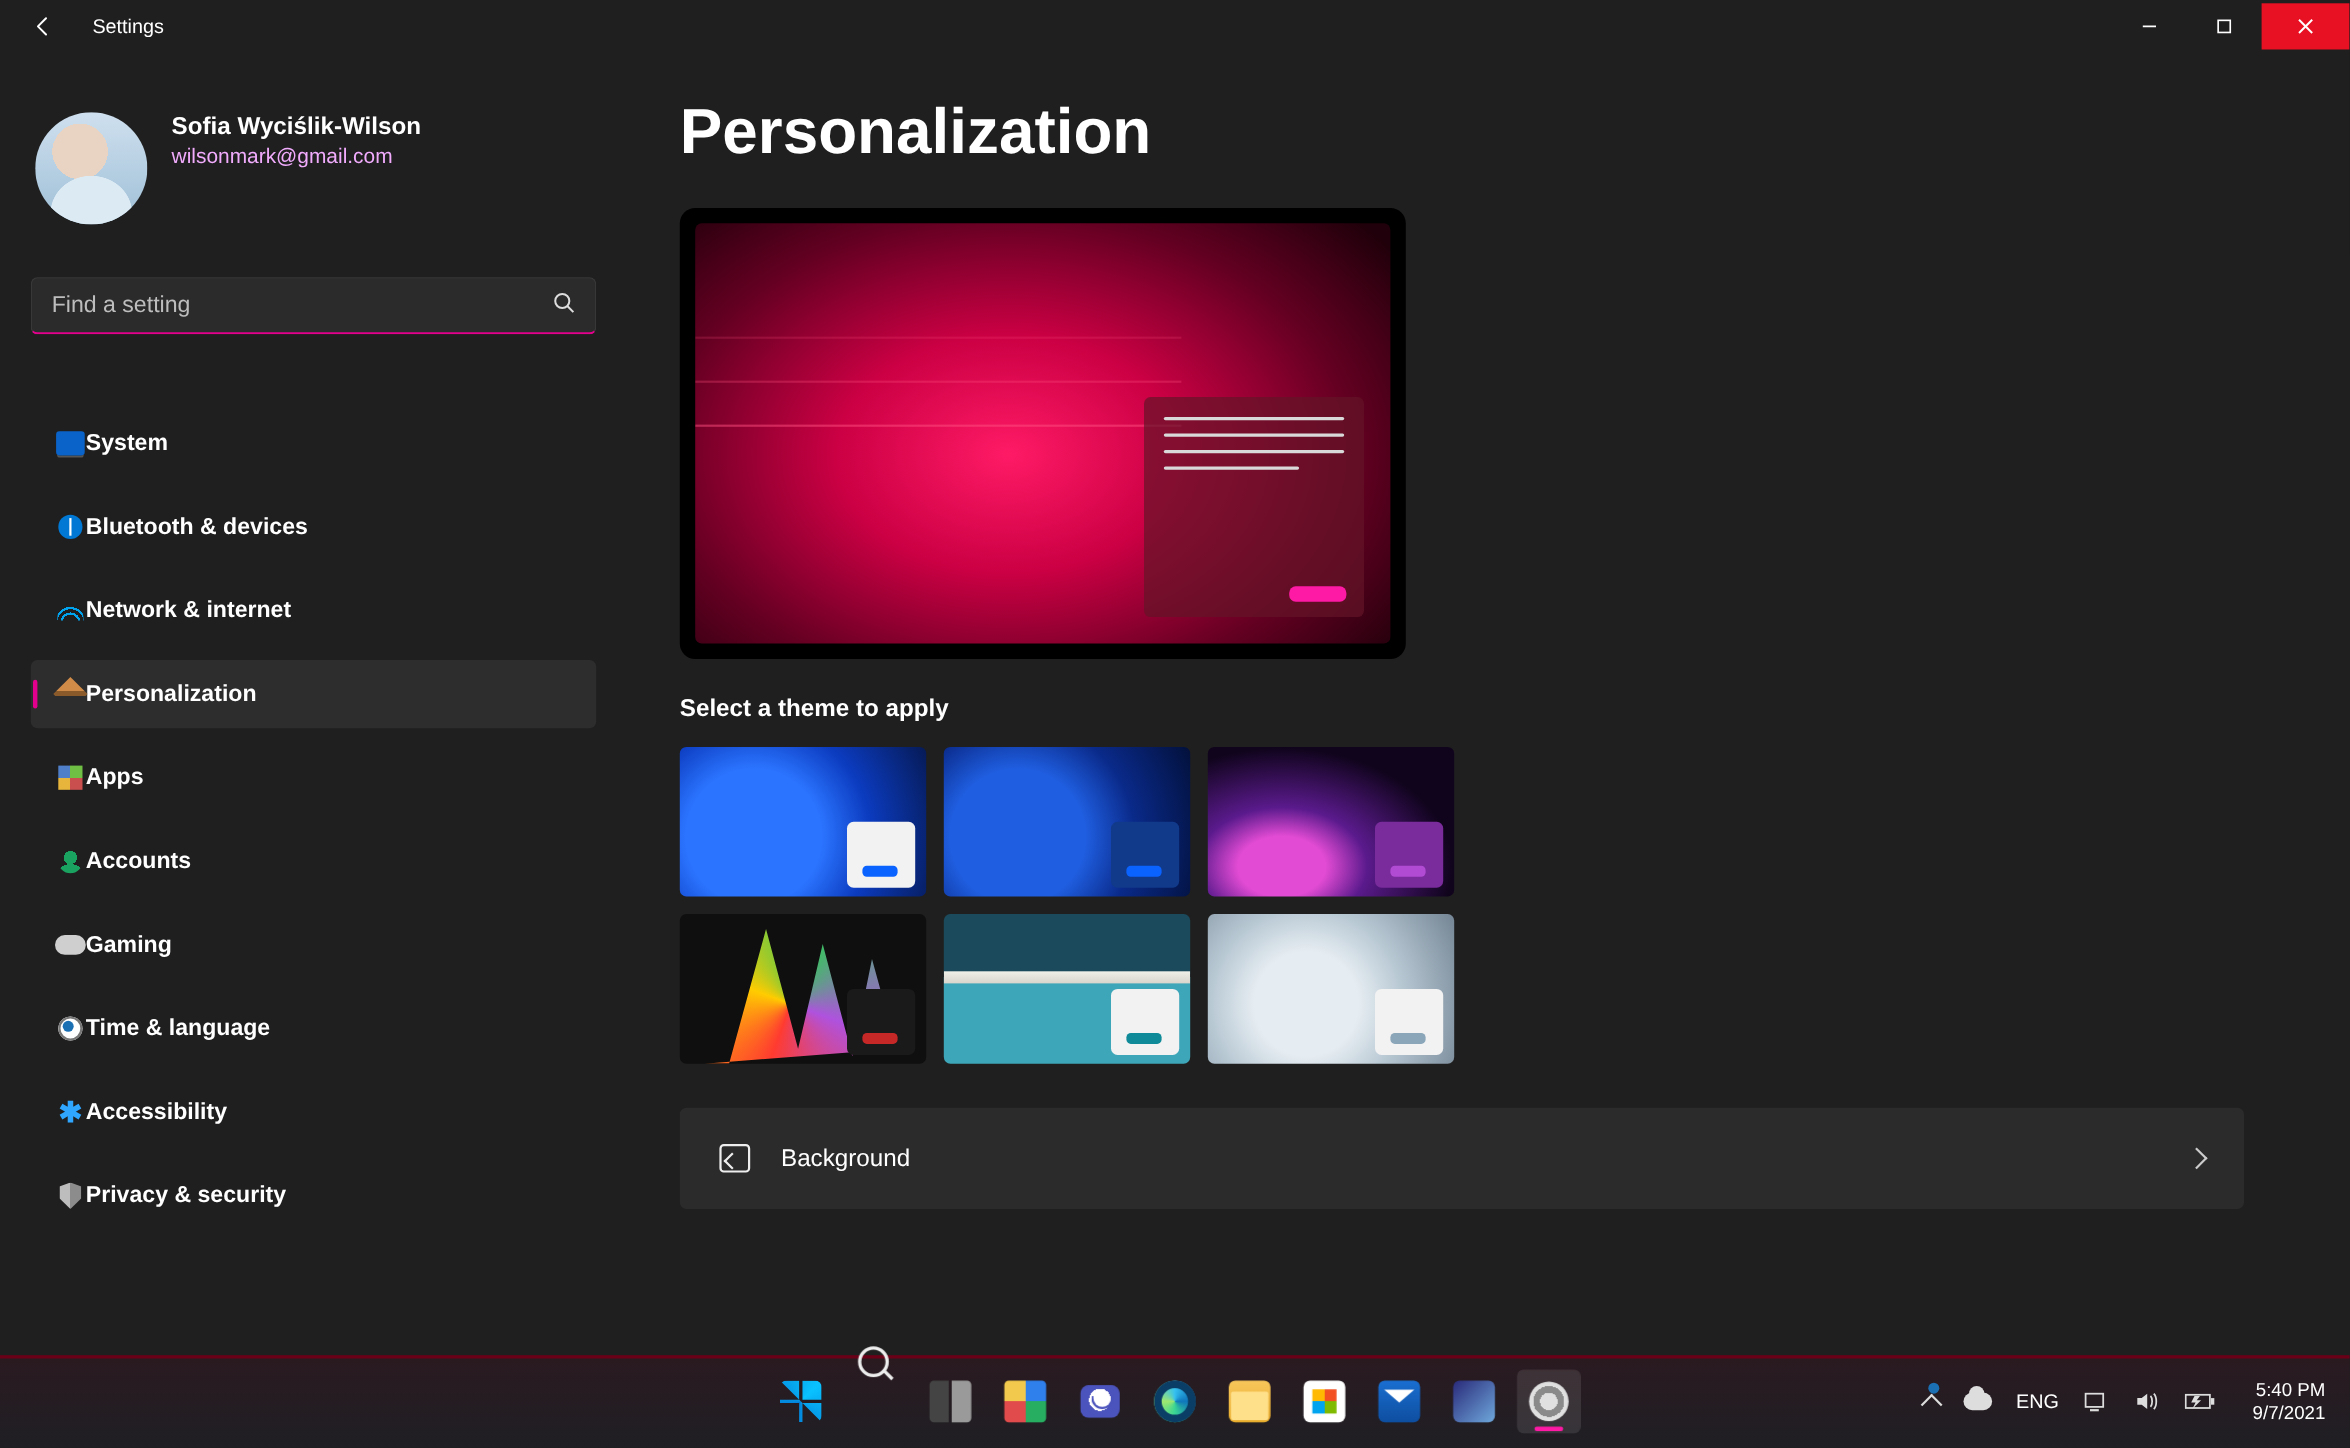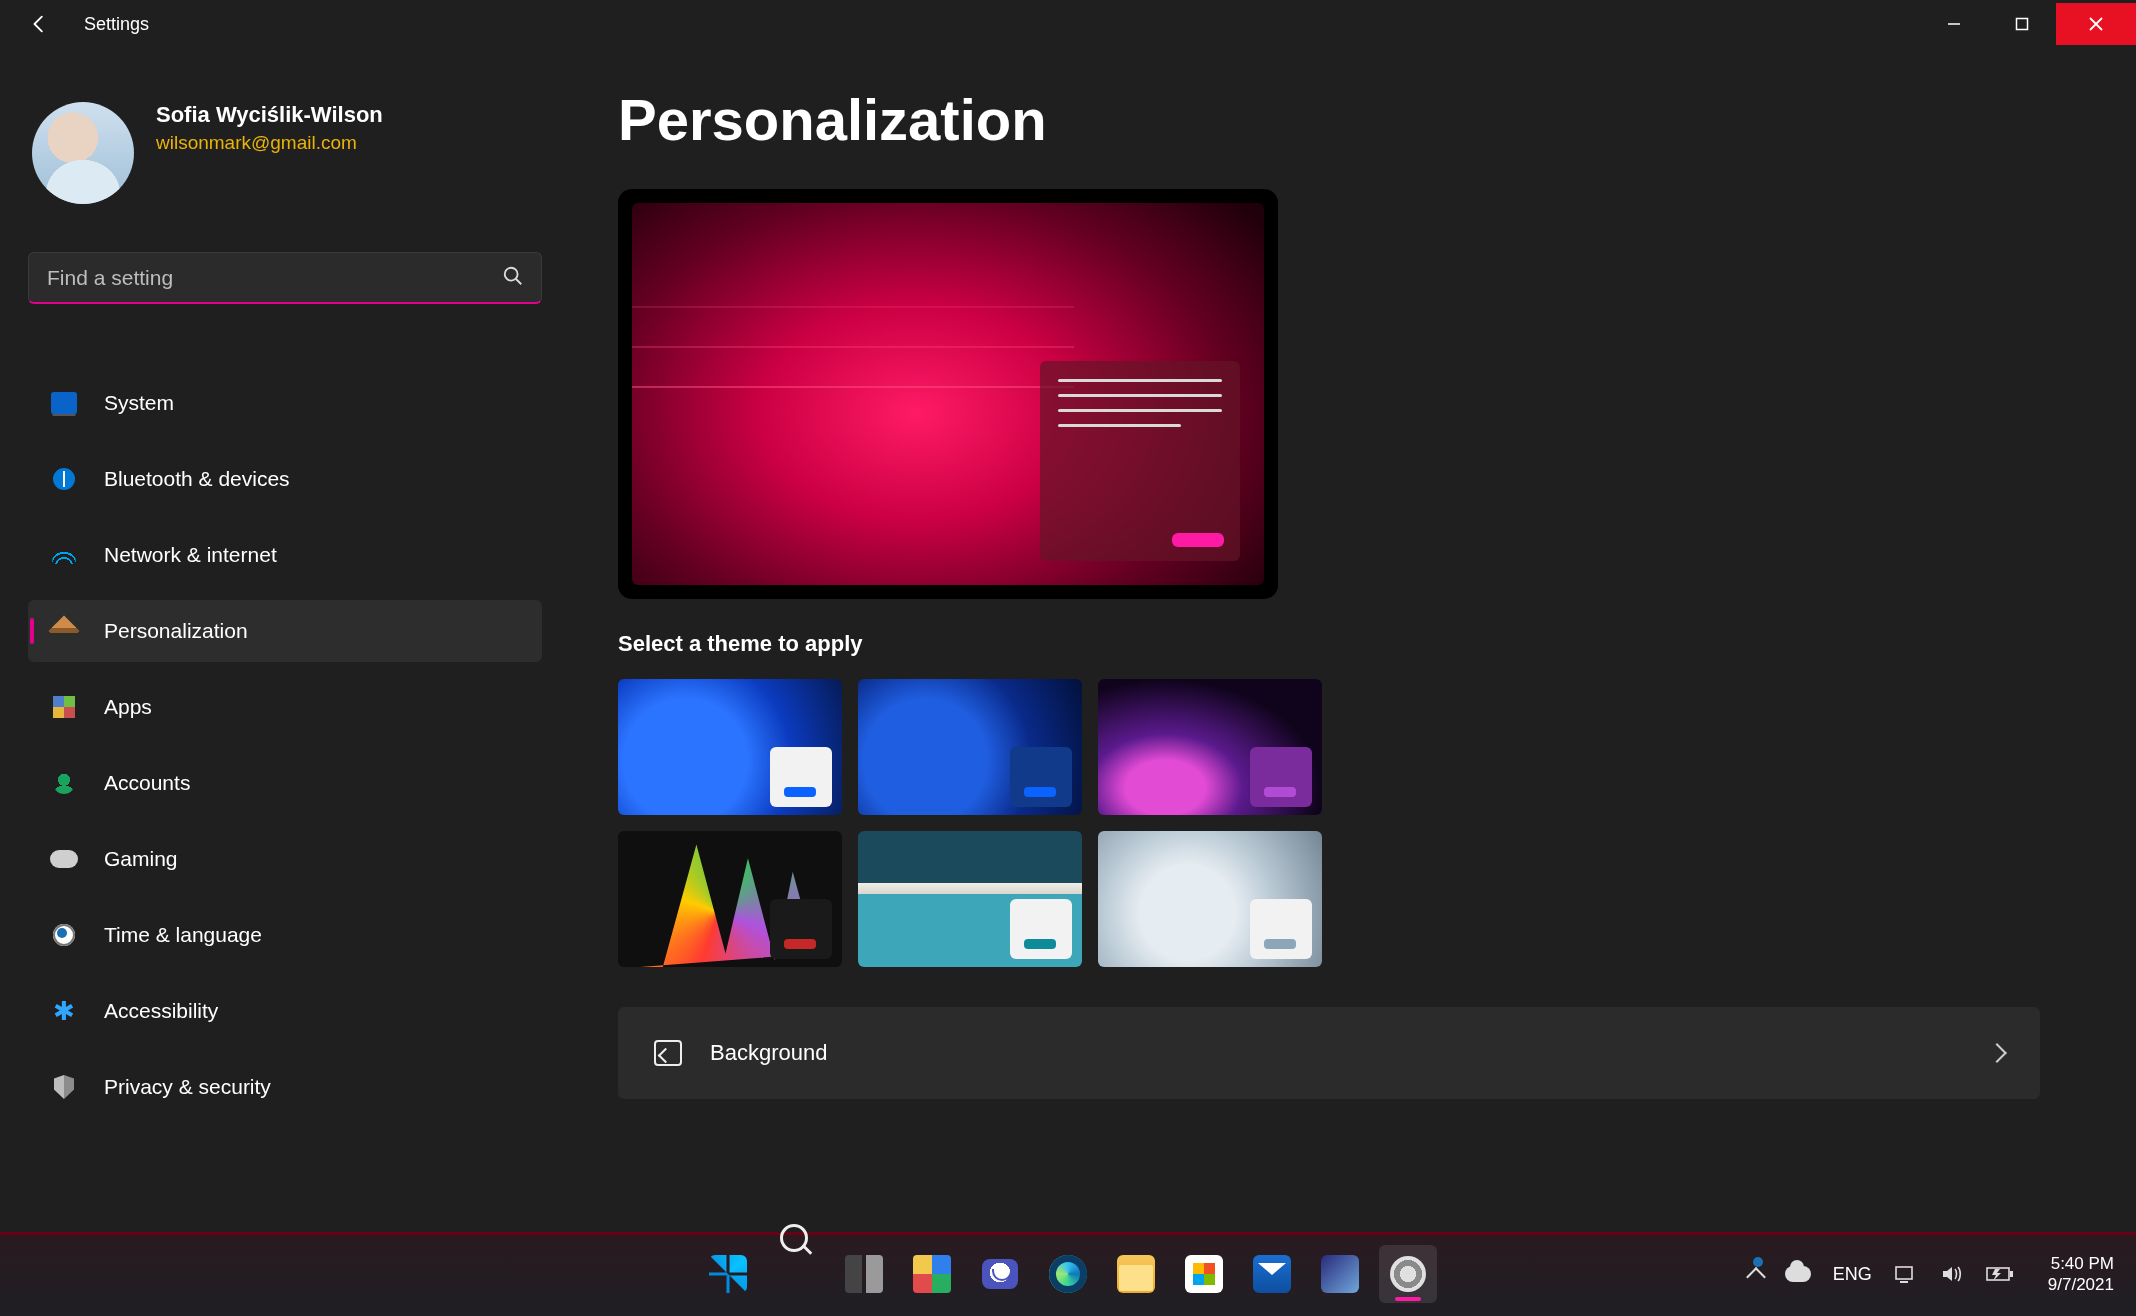--- a/index.html
+++ b/index.html
@@ -16,31 +16,31 @@
 
 .app { display: flex; height: calc(100% - 48px - 72px); }
 .sidebar { width: 570px; padding: 54px 28px 0 28px; }
 .content { flex: 1; padding: 38px 48px 0 48px; overflow: hidden; }
 
 
 .user { display: flex; gap: 22px; margin-bottom: 48px; padding-left: 4px; }
 .avatar { width: 102px; height: 102px; border-radius: 50%; background: radial-gradient(circle at 40% 35%, #e9d4c3 0 28%, transparent 28%), linear-gradient(#cfe0ef,#9ebfd6); position: relative; overflow: hidden; }
 .avatar::after { content: ""; position: absolute; inset: 0; background: radial-gradient(ellipse 60% 55% at 50% 90%, #dceaf4 0 60%, transparent 61%); }
 .user .name { font-size: 22px; font-weight: 600; }
-.user .email { font-size: 19px; color: #eab308; margin-top: 4px; }
+.user .email { font-size: 19px; color: #f0abfc; margin-top: 4px; }
 
 
 .search { position: relative; margin-bottom: 68px; }
 .search input { width: 100%; height: 52px; background: #2b2b2b; border: 1px solid #3a3a3a; border-radius: 6px; padding: 0 56px 0 18px; font-size: 21px; color: #fff; outline: none; border-bottom: 2px solid #e3008c; }
 .search input::placeholder { color: #bdbdbd; }
 .search .icon { position: absolute; right: 18px; top: 50%; transform: translateY(-50%); }
 
 
 .nav { list-style: none; }
-.nav li { height: 62px; display: flex; align-items: center; gap: 26px; padding: 0 22px; border-radius: 6px; cursor: pointer; font-size: 21px; position: relative; }
+.nav li { height: 62px; display: flex; align-items: center; padding: 0 22px; border-radius: 6px; cursor: pointer; font-size: 21px; position: relative; font-weight: bold; }
 .nav li.active { background: #2d2d2d; }
 .nav li.active::before { content: ""; position: absolute; left: 2px; top: 18px; bottom: 18px; width: 4px; background: #e3008c; border-radius: 2px; }
 .nav .icon { width: 28px; height: 28px; display: flex; align-items: center; justify-content: center; }
 .nav li + li { margin-top: 14px; }
 
 
 .glyph { width: 26px; height: 22px; border-radius: 3px; display: inline-block; }
 .monitor { background: linear-gradient(#0a63c9,#0a63c9); box-shadow: 0 3px 0 -1px #555; }
 .bt { width: 22px; height: 22px; border-radius: 50%; background: #0078d4; position: relative; }
 .bt::after { content: ""; position: absolute; left: 10px; top: 3px; width: 2px; height: 16px; background: #fff; }

